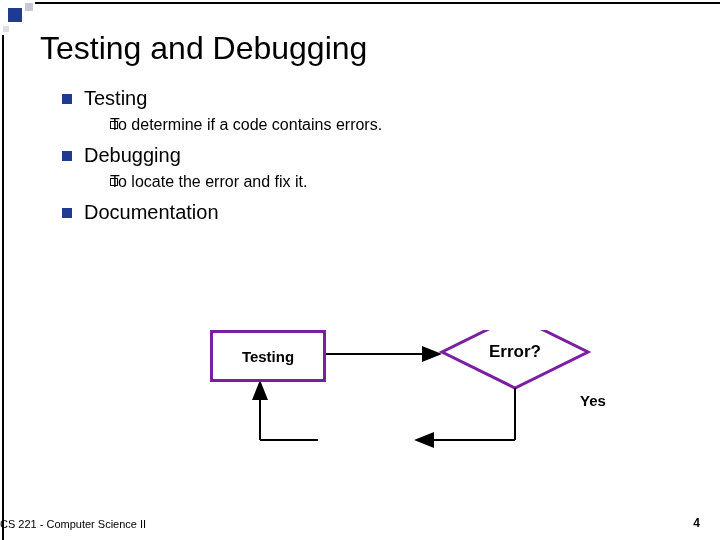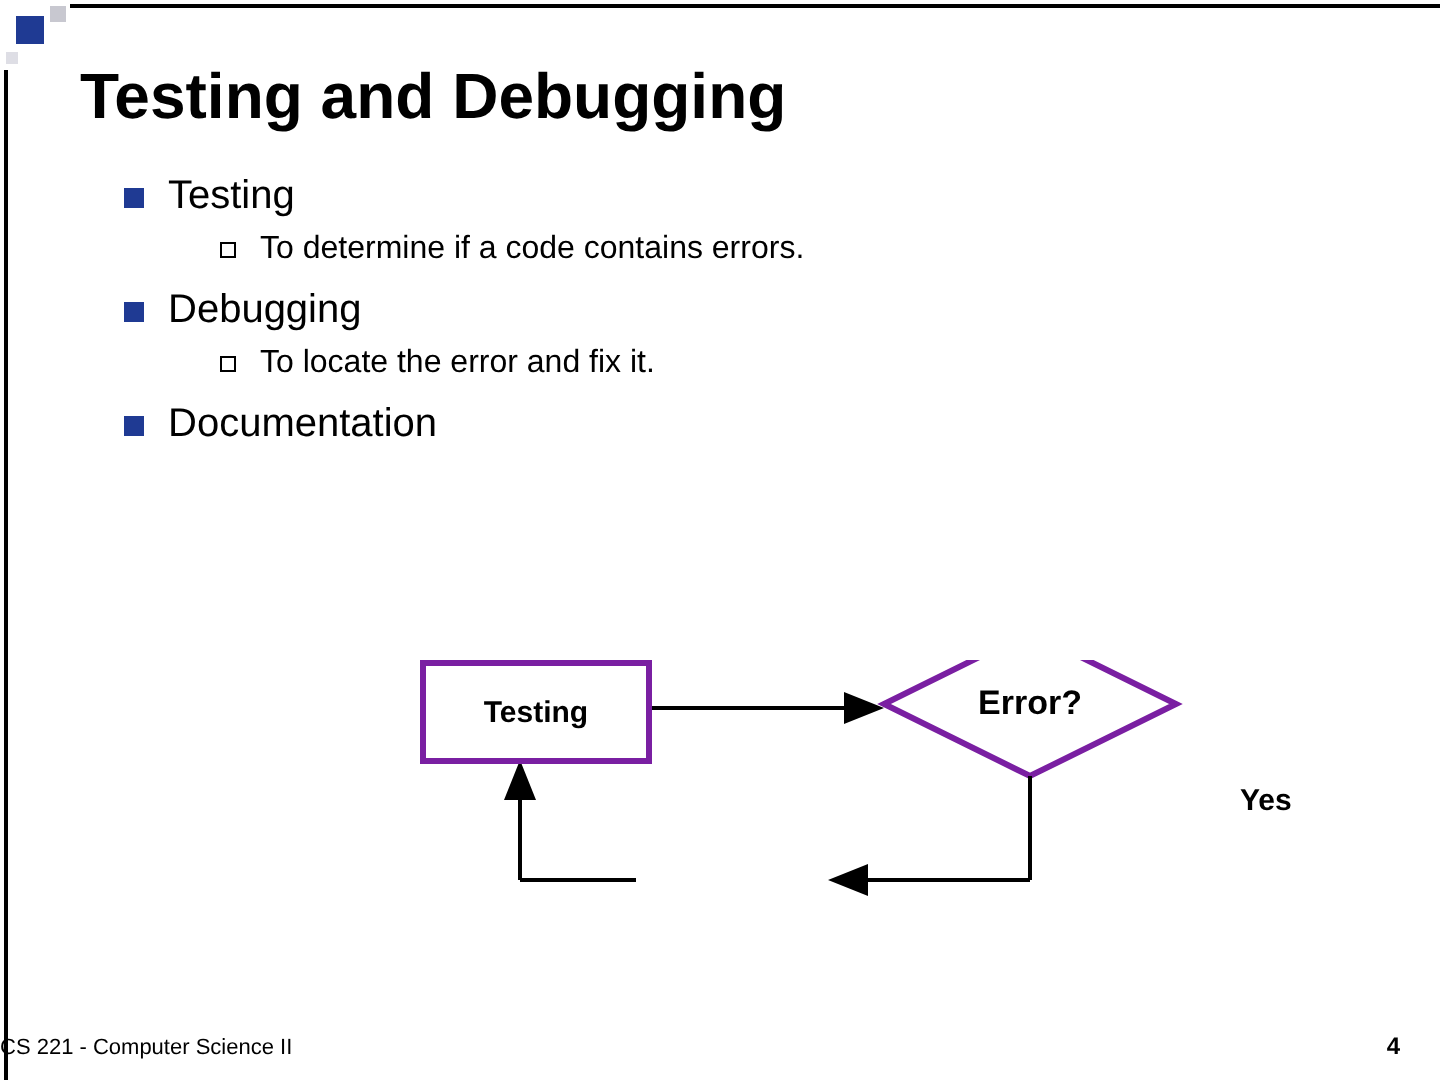--- a/index.html
+++ b/index.html
@@ -56,21 +56,21 @@
   }
   .slide {
     position: absolute;
     top: 30px;
     left: 40px;
     right: 20px;
   }
   h1.title {
     margin: 0 0 20px 0;
     font-size: 32px;
-    font-weight: bold;
+    font-weight: normal;
   }
   ul.list1 {
     list-style: none;
     margin: 0;
     padding: 0 0 0 22px;
   }
   ul.list1 > li {
     position: relative;
     padding-left: 22px;
     font-size: 20px;
@@ -85,21 +85,20 @@
     height: 10px;
     background: #1f3a93;
   }
   ul.list2 {
     list-style: none;
     margin: 6px 0 10px 0;
     padding: 0 0 0 26px;
   }
   ul.list2 > li {
     position: relative;
-    padding-left: 20px;
     font-size: 16px;
     margin-bottom: 4px;
   }
   ul.list2 > li::before {
     content: "";
     position: absolute;
     left: 0;
     top: 5px;
     width: 8px;
     height: 8px;
@@ -156,21 +155,20 @@
     font-weight: bold;
     font-size: 17px;
     z-index: 2;
   }
   .yes-label {
     position: absolute;
     left: 540px;
     top: 62px;
     font-weight: bold;
     font-size: 15px;
-    margin-left: 40px;
   }
   .footer {
     position: absolute;
     bottom: 10px;
     left: 0;
     right: 0;
     font-size: 11px;
     color: #000;
   }
   .pagenum {

